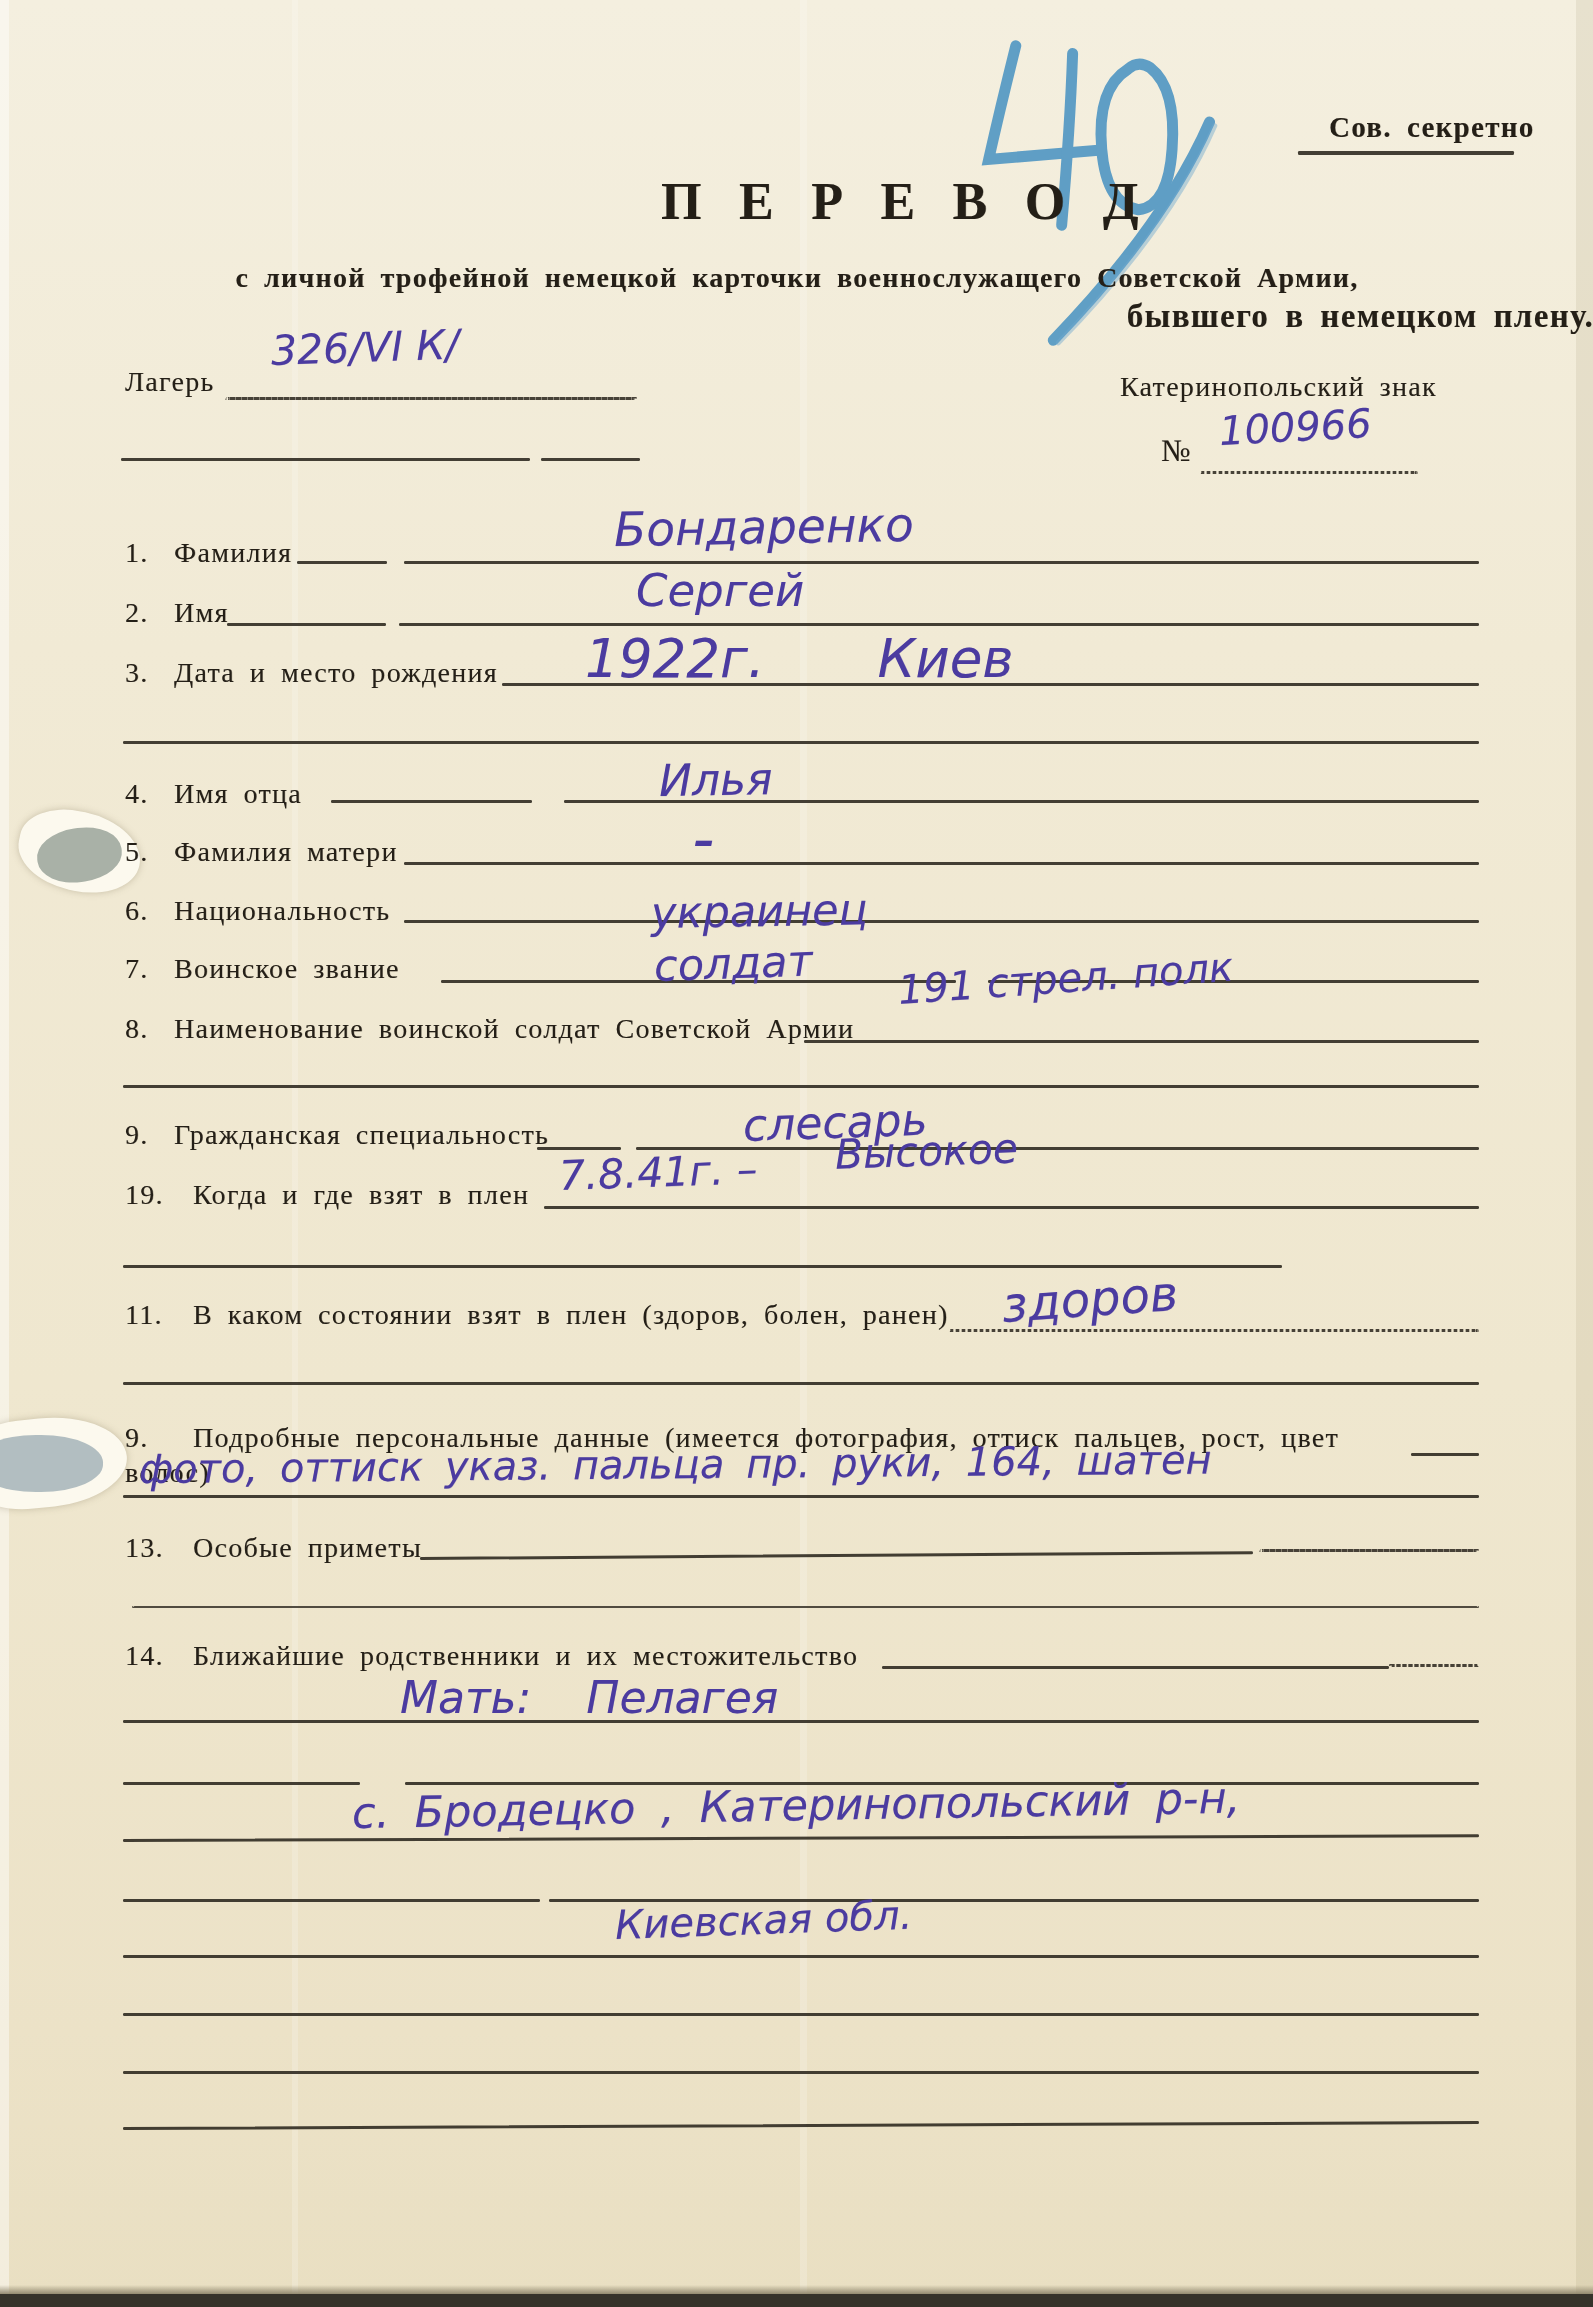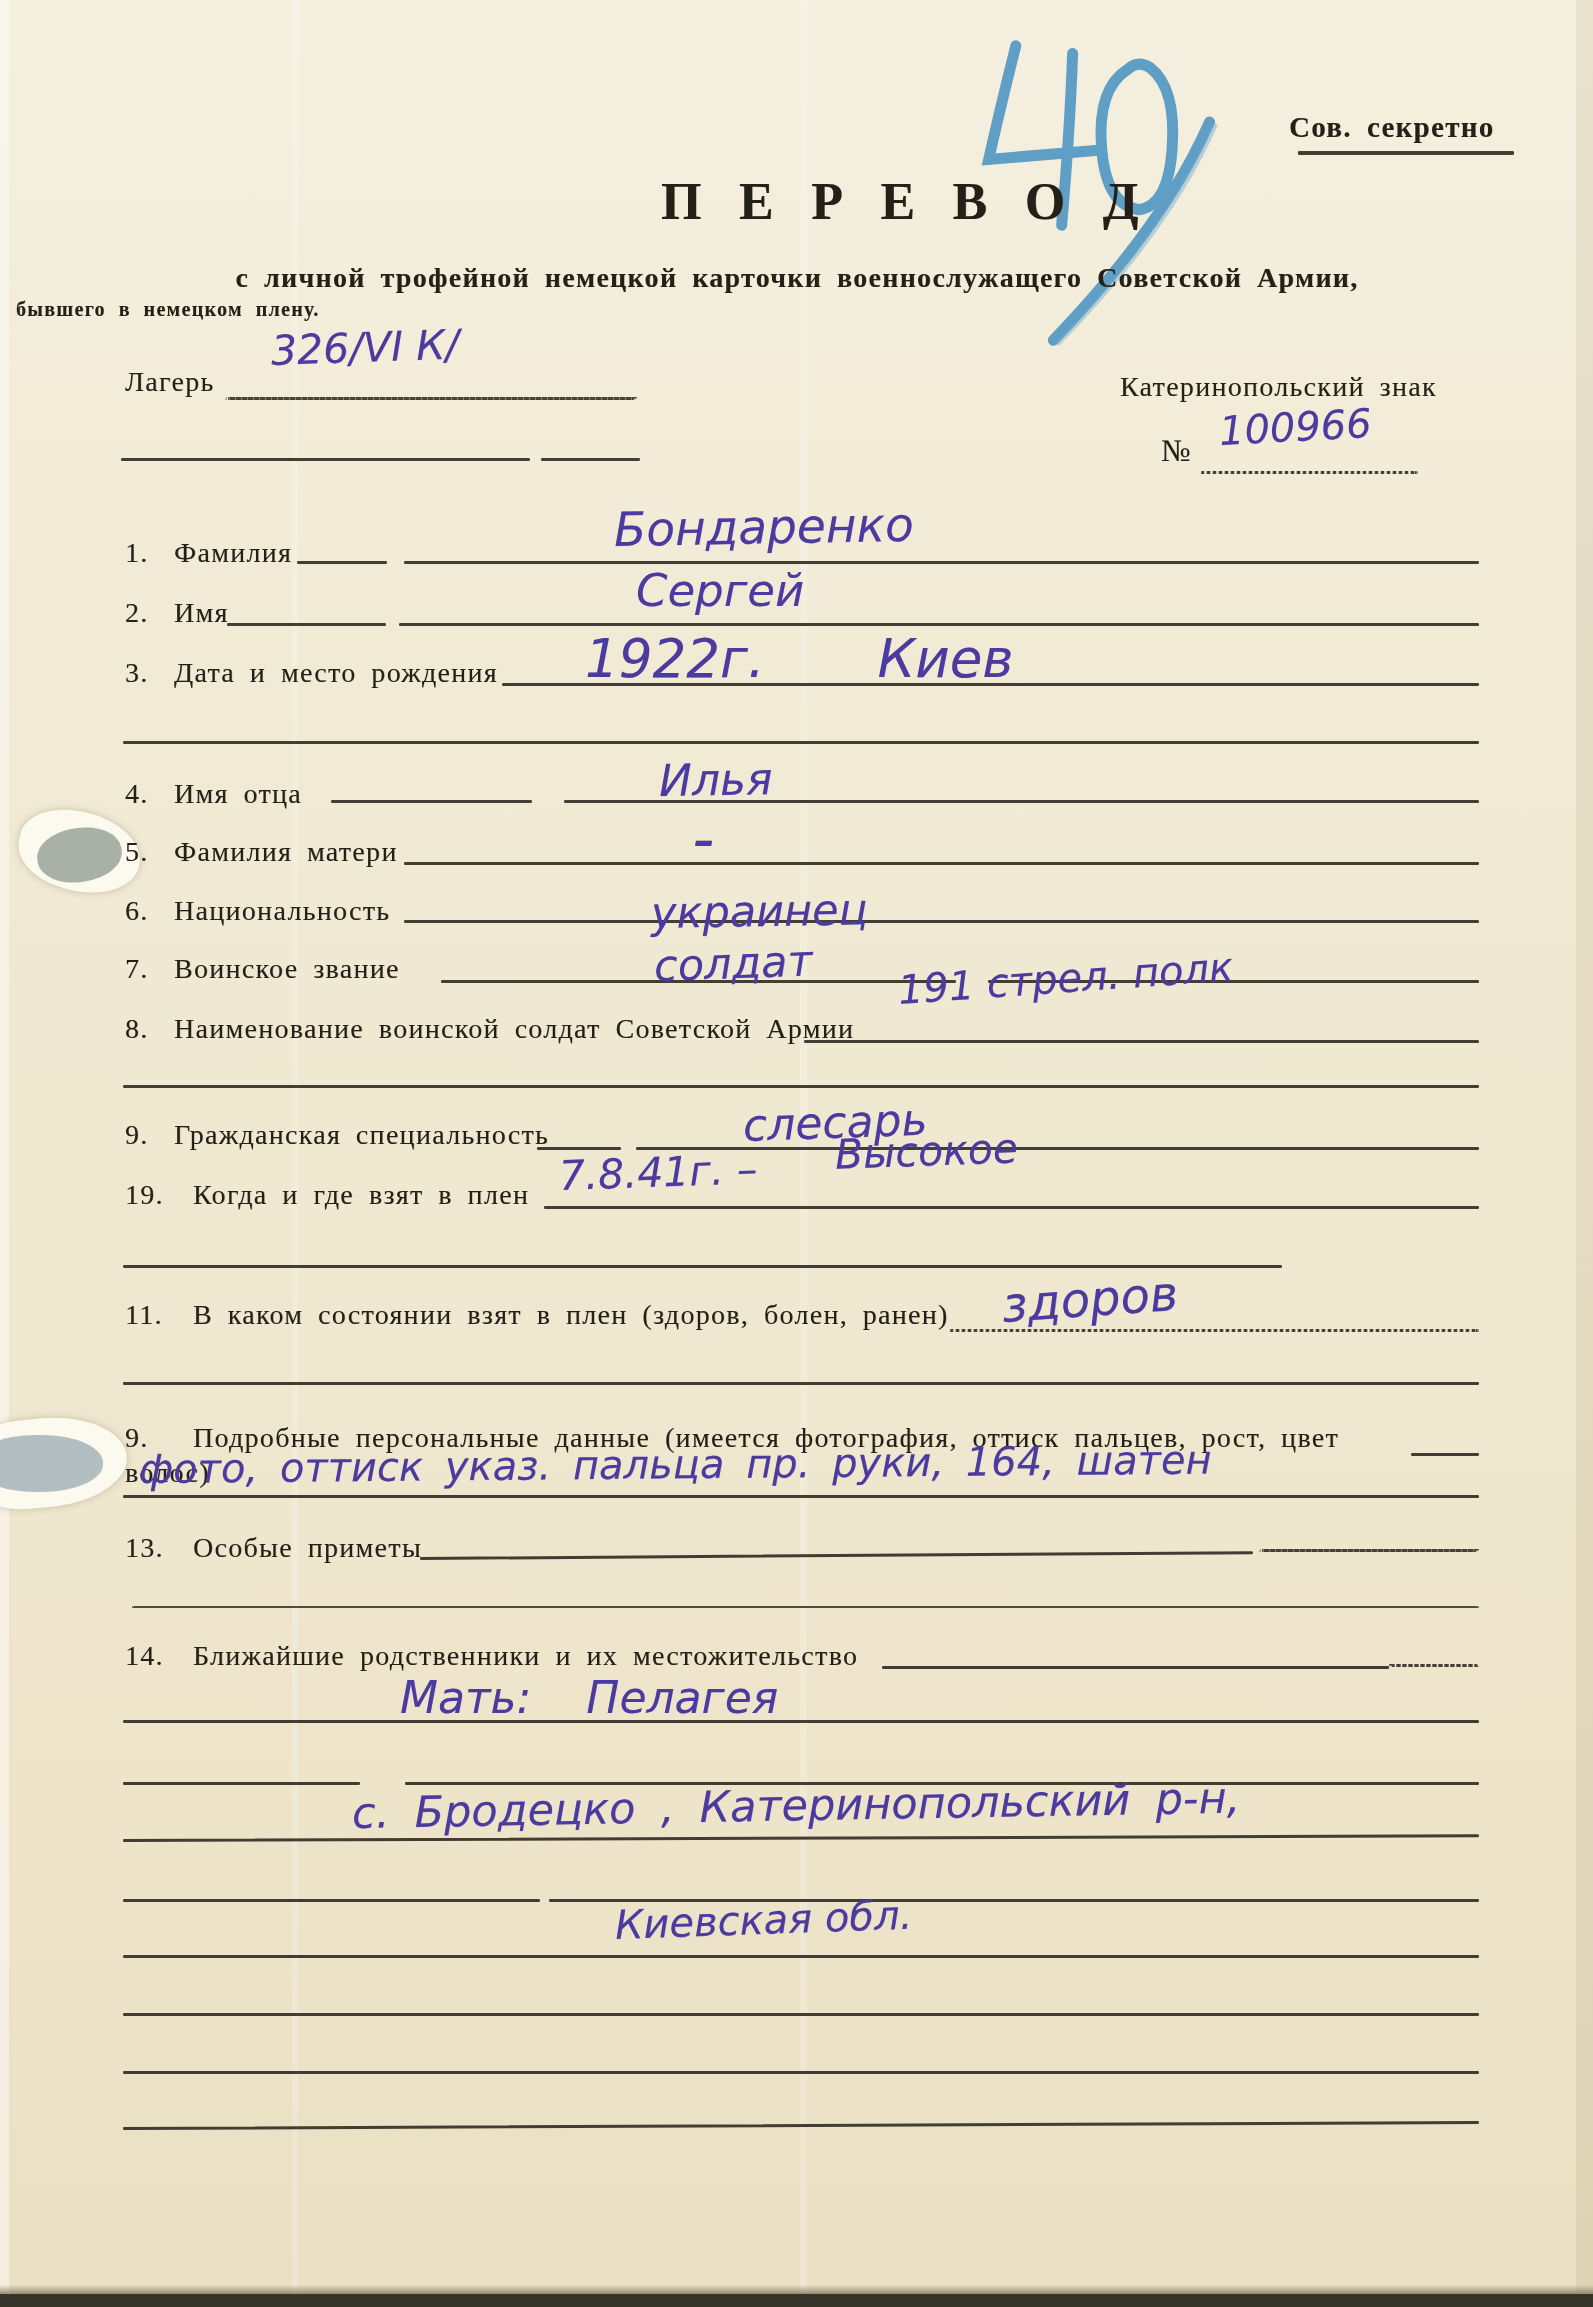--- a/index.html
+++ b/index.html
@@ -53,26 +53,26 @@
   <svg class="abs" style="left:937px;top:11.6px" width="310" height="349" viewBox="0 0 480 540">
     <g fill="none" stroke="#3f8dc0" stroke-width="17" stroke-linecap="round" opacity="0.82">
       <path d="M 122,52 Q 98,148 80,228 L 250,214"></path>
       <path d="M 210,64 Q 206,180 193,330"></path>
       <path d="M 296,88 Q 247,118 255,212 Q 262,298 312,306 Q 358,300 364,212 Q 371,118 330,86 Q 312,74 296,88"></path>
       <path d="M 422,170 Q 352,330 180,508"></path>
     </g>
     <path d="M 430,176 Q 360,336 188,512" fill="none" stroke="#6fa9cf" stroke-width="8" stroke-linecap="round" opacity="0.45"></path>
   </svg>
 
-  <div class="abs typed bold" style="left:1289px;top:111px;font-size:29px">Сов. секретно</div>
+  <div class="abs typed bold" style="left:1329px;top:111px;font-size:29px">Сов. секретно</div>
   <div class="rule" style="left:1298px;top:151px;width:216px;height:3.9px"></div>
 
   <div class="abs typed bold" style="left:661px;top:173px;font-size:52px;letter-spacing:9px">П Е Р Е В О Д</div>
   <div class="abs typed bold" style="left:0;right:0;top:262px;font-size:28px;text-align:center;white-space:normal">с личной трофейной немецкой карточки военнослужащего Советской Армии,</div>
-  <div class="abs typed bold" style="left:16px;right:0;top:298px;font-size:20px;text-align:left;white-space:normal">бывшего в немецком плену.</div>
+  <div class="abs typed bold" style="left:0;right:0;top:298px;font-size:33px;text-align:right;white-space:normal">бывшего в немецком плену.</div>
 
   <div class="abs typed" style="left:125px;top:366px">Лагерь</div>
   <div class="abs ink" style="left:271px;top:329px;font-size:41px;transform:rotate(-2deg)">326/VI К/</div>
   <div class="rule dotted" style="left:225px;top:397px;width:412px"></div>
   <div class="rule" style="left:121px;top:458px;width:409px"></div>
   <div class="rule" style="left:541px;top:458px;width:99px"></div>
 
   <div class="abs typed" style="left:1120px;top:371px">Катеринопольский знак</div>
   <div class="abs typed" style="left:1161px;top:434px;font-size:31px">№</div>
   <div class="abs ink" style="left:1219px;top:409px;font-size:40px;transform:rotate(-3deg)">100966</div>

